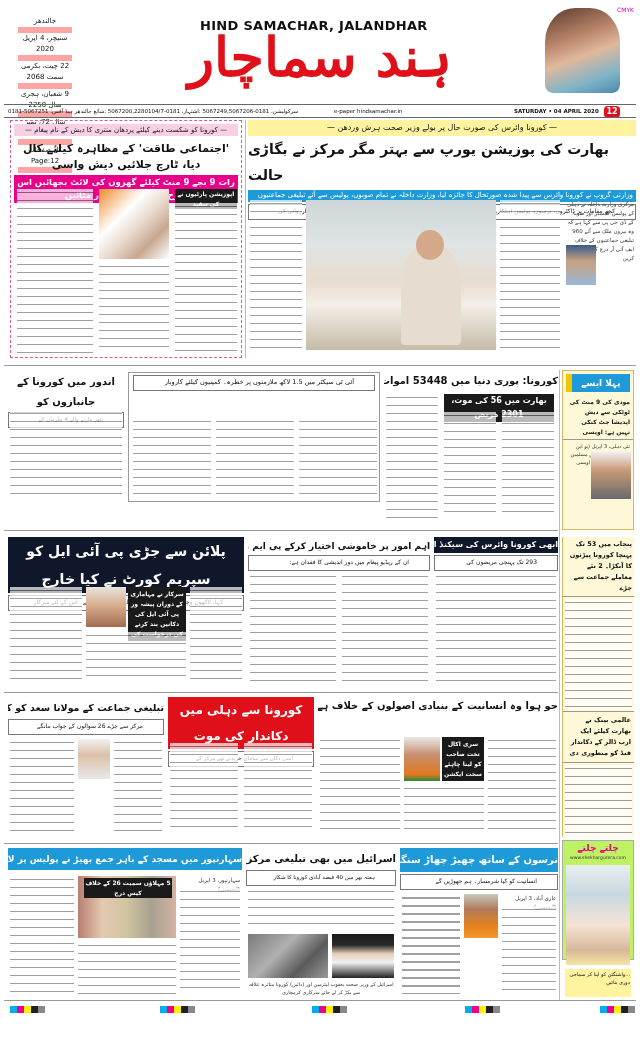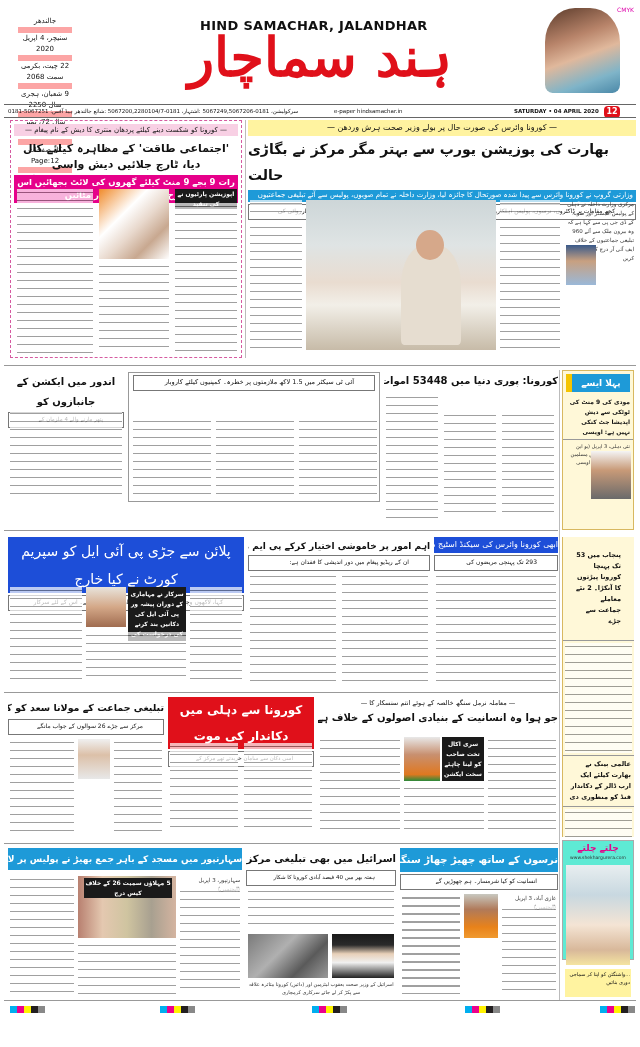--- a/index.html
+++ b/index.html
@@ -17,21 +17,21 @@
 .infobar .l{position:absolute;left:4px}
 .infobar .r{position:absolute;left:510px;font-weight:bold}
 .pagenum{position:absolute;left:600px;top:1px;width:16px;height:12px;border-radius:4px;background:#e0101a;color:#fff;font-size:8px;font-weight:bold;text-align:center;line-height:12px}
 .box{position:absolute;border:1px solid #999}
 .dotted{border:1px dashed #d55aa0}
 .kicker-pink{background:#f8d0e4;font-size:7px;text-align:center;height:12px;line-height:12px}
 .kicker-yellow{background:#fff3a0;font-size:8px;text-align:center;height:16px;line-height:16px}
 .hl{font-weight:bold;color:#111}
 .bar-magenta{background:#e6008a;color:#fff;font-weight:bold;font-size:10px;text-align:center}
 .bar-blue{background:#1e9ad8;color:#fff;font-size:7px}
-.bar-green{background:#1d4ed8;color:#fff;font-weight:normal;text-align:center}
+.bar-green{background:#0f172a;color:#fff;font-weight:bold;text-align:center}
 .bar-red{background:#e0101a;color:#fff;font-weight:bold;text-align:center}
 .bar-black{background:#1a1a1a;color:#fff;font-weight:bold;text-align:center}
 .subline{border:1px solid #777;font-size:7px;padding:0 20px;height:16px;line-height:12px}
 .txt-col{background:repeating-linear-gradient(to bottom,#fff 0,#fff 3px,#777 3px,#777 4.5px,#fff 4.5px,#fff 8px);opacity:.7}
 .photo{position:absolute;overflow:hidden}
 .cream{background:#fff8d8}
 .colorbar{position:absolute;top:1006px;height:7px;display:flex}
 .colorbar span{width:7px;height:7px}
 .vline{position:absolute;width:1px;background:#bbb}
 </style>
@@ -86,27 +86,28 @@
 </div>
 
 <div class="abs" style="left:128px;top:372px;width:252px;height:130px;border:1px solid #999">
   <div class="subline urdu" style="margin:2px 4px;font-size:6.5px;overflow:hidden">آئی ٹی سیکٹر میں 1.5 لاکھ ملازمتوں پر خطرہ۔ کمپنیوں کیلئے کاروبار چلانا مشکل</div>
   <div class="txt-col" style="position:absolute;left:4px;top:45px;width:78px;height:80px"></div>
   <div class="txt-col" style="position:absolute;left:87px;top:45px;width:78px;height:80px"></div>
   <div class="txt-col" style="position:absolute;left:170px;top:45px;width:78px;height:80px"></div>
 </div>
 
 <div class="abs" style="left:8px;top:372px;width:116px;height:130px">
-  <div class="urdu hl" style="font-size:10px;text-align:center;line-height:20px">اندور میں ایکشن کے جانبازوں کو</div>
+  <div class="urdu hl" style="font-size:10px;text-align:center;line-height:20px">اندور میں کورونا کے جانبازوں کو</div>
   <div class="subline urdu" style="font-size:5.5px;overflow:hidden">پتھر مارنے والے 4 ملزمان کے خلاف این ایس اے ایکشن</div>
   <div class="txt-col" style="position:absolute;left:2px;top:38px;width:112px;height:90px"></div>
 </div>
 
 <div class="abs" style="left:384px;top:372px;width:174px;height:150px">
   <div class="urdu hl" style="font-size:10px;text-align:center;line-height:18px;white-space:nowrap;overflow:hidden">کورونا: پوری دنیا میں 53448 اموات، 1015191 افراد متاثر</div>
+  <div class="bar-black urdu" style="position:absolute;left:60px;top:22px;width:110px;font-size:8px;line-height:14px">بھارت میں 56 کی موت، 2301 مریض</div>
   <div class="txt-col" style="position:absolute;left:2px;top:22px;width:52px;height:125px"></div>
   <div class="txt-col" style="position:absolute;left:60px;top:40px;width:52px;height:107px"></div>
   <div class="txt-col" style="position:absolute;left:118px;top:40px;width:52px;height:107px"></div>
 </div>
 
 <div class="abs cream" style="left:562px;top:370px;width:72px;height:160px;border:1px solid #d8b860">
   <div class="urdu" style="background:#1e9ad8;color:#fff;font-weight:bold;font-size:9px;text-align:center;line-height:18px;margin:3px;border-left:6px solid #f5c400">پہلا ایسے</div>
   <div class="urdu hl" style="font-size:6px;line-height:10px;padding:2px 3px;border-bottom:1px solid #999">مودی کی 9 منٹ کی ٹوٹکی سے دیش اپدیشا جٹ کنکی نہیں ہے: اویسی</div>
   <div class="urdu" style="font-size:5px;line-height:8px;padding:2px 3px;color:#333;height:40px;overflow:hidden">نئی دہلی، 3 اپریل (یو این آئی) کل ہند مجلس مسلمین کے صدر اسد الدین اویسی</div>
   <div class="photo" style="left:28px;top:80px;width:40px;height:48px;background:linear-gradient(180deg,#f4f4f4 0%,#c89a78 40%,#6a6a6a 100%)"></div>
@@ -129,21 +130,21 @@
   <div class="txt-col" style="position:absolute;left:94px;top:36px;width:86px;height:110px"></div>
 </div>
 
 <div class="abs" style="left:434px;top:537px;width:124px;height:150px">
   <div class="bar-green urdu" style="font-size:8px;line-height:16px;white-space:nowrap;overflow:hidden">ابھی کورونا وائرس کی سیکنڈ اسٹیج میں ہے دہلی</div>
   <div class="subline urdu" style="margin-top:2px;font-size:6px;overflow:hidden">293 تک پہنچی مریضوں کی تعداد: ستیندر جین</div>
   <div class="txt-col" style="position:absolute;left:2px;top:36px;width:120px;height:110px"></div>
 </div>
 
 <div class="abs cream" style="left:562px;top:537px;width:72px;height:300px;border-left:1px solid #d8b860">
-  <div class="urdu hl" style="font-size:6.5px;line-height:11px;padding:13px;border-bottom:1px solid #999">پنجاب میں 53 تک پہنچا کورونا پیڑتوں کا آنکڑا۔ 2 نئے معاملے جماعت سے جڑے</div>
+  <div class="urdu hl" style="font-size:6.5px;line-height:11px;padding:2px;border-bottom:1px solid #999">پنجاب میں 53 تک پہنچا کورونا پیڑتوں کا آنکڑا۔ 2 نئے معاملے جماعت سے جڑے</div>
   <div class="txt-col" style="height:110px;margin:2px"></div>
   <div class="urdu hl" style="font-size:6.5px;line-height:11px;padding:3px;border-top:1px solid #999;border-bottom:1px solid #999">عالمی بینک نے بھارت کیلئے ایک ارب ڈالر کے دکاندار فنڈ کو منظوری دی</div>
   <div class="txt-col" style="height:130px;margin:2px"></div>
 </div>
 
 <div class="abs" style="left:8px;top:697px;width:156px;height:140px">
   <div class="urdu hl" style="font-size:9.5px;line-height:22px;white-space:nowrap;overflow:hidden">تبلیغی جماعت کے مولانا سعد کو کرائم برانچ کا نوٹس</div>
   <div class="subline urdu" style="font-size:6px;overflow:hidden">مرکز سے جڑے 26 سوالوں کے جواب مانگے گئے</div>
   <div class="photo" style="left:70px;top:42px;width:32px;height:40px;background:linear-gradient(180deg,#f0f0f0,#dcc0a8 40%,#e8e8e8)"></div>
   <div class="txt-col" style="position:absolute;left:106px;top:42px;width:48px;height:95px"></div>
@@ -151,21 +152,20 @@
 </div>
 
 <div class="abs" style="left:168px;top:697px;width:146px;height:140px">
   <div class="bar-red urdu" style="font-size:12px;line-height:26px">کورونا سے دہلی میں دکاندار کی موت</div>
   <div class="subline urdu" style="margin-top:2px;font-size:5.5px;overflow:hidden">اسی دکان سے سامان خریدتے تھے مرکز کے جماعت کے لوگ</div>
   <div class="txt-col" style="position:absolute;left:2px;top:46px;width:68px;height:90px"></div>
   <div class="txt-col" style="position:absolute;left:76px;top:46px;width:68px;height:90px"></div>
 </div>
 
 <div class="abs" style="left:318px;top:697px;width:240px;height:140px">
-  <div class="urdu" style="font-size:6.5px;text-align:center;line-height:12px">— معاملہ نرمل سنگھ خالصہ کے ہوئے انتم سنسکار کا —</div>
   <div class="urdu hl" style="font-size:10px;text-align:center;line-height:18px;white-space:nowrap;overflow:hidden">جو ہوا وہ انسانیت کے بنیادی اصولوں کے خلاف ہے: سوم پرکاش</div>
   <div class="photo" style="left:86px;top:40px;width:36px;height:44px;background:linear-gradient(180deg,#e8e8e8,#c89070 40%,#e07820 85%,#2a8a3a)"></div>
   <div class="bar-black urdu" style="position:absolute;left:124px;top:40px;width:42px;font-size:6px;line-height:10px;padding:2px">سری اکال تخت صاحب کو لینا چاہئے سخت ایکشن</div>
   <div class="txt-col" style="position:absolute;left:170px;top:40px;width:68px;height:96px"></div>
   <div class="txt-col" style="position:absolute;left:86px;top:88px;width:80px;height:48px"></div>
   <div class="txt-col" style="position:absolute;left:2px;top:40px;width:80px;height:96px"></div>
 </div>
 
 <div class="abs" style="left:8px;top:848px;width:234px;height:150px">
   <div class="bar-blue urdu" style="font-size:9px;font-weight:bold;line-height:22px;text-align:center;white-space:nowrap;overflow:hidden">سہارنپور میں مسجد کے باہر جمع بھیڑ نے پولیس پر لاٹھی ڈنڈوں سے حملہ کردیا</div>
@@ -188,21 +188,21 @@
 
 <div class="abs" style="left:400px;top:848px;width:158px;height:150px">
   <div class="bar-blue urdu" style="font-size:10px;font-weight:bold;line-height:24px;text-align:center;white-space:nowrap;overflow:hidden">نرسوں کے ساتھ چھیڑ چھاڑ سنگین جرم</div>
   <div class="subline urdu" style="margin-top:2px;font-size:6px;overflow:hidden">انسانیت کو کیا شرمسار۔ ہم چھوڑیں گے نہیں: یوگی</div>
   <div class="photo" style="left:64px;top:46px;width:34px;height:44px;background:linear-gradient(180deg,#c8c8c0,#b07a5a 35%,#e8821a 75%,#f09a30)"></div>
   <div class="urdu" style="position:absolute;left:102px;top:46px;width:54px;font-size:5.5px;line-height:9px;color:#333">غازی آباد، 3 اپریل (ایجنسی)</div>
   <div class="txt-col" style="position:absolute;left:102px;top:58px;width:54px;height:88px"></div>
   <div class="txt-col" style="position:absolute;left:2px;top:46px;width:58px;height:100px"></div>
 </div>
 
-<div class="abs" style="left:562px;top:840px;width:72px;height:120px;border:1px solid #aaa;background:#5eead4">
+<div class="abs" style="left:562px;top:840px;width:72px;height:120px;border:1px solid #aaa;background:#bef264">
   <div class="urdu" style="color:#e6008a;font-weight:bold;font-size:9px;text-align:center;line-height:14px">چلتے چلتے</div>
   <div style="font-size:4.5px;text-align:center;color:#333">www.shekhargurera.com</div>
   <div class="photo" style="left:3px;top:24px;width:64px;height:100px;background:linear-gradient(180deg,#e8eef0 0%,#c8d8e0 30%,#f4e4d4 60%,#d8b89a 85%,#f4e4a0)"></div>
   <div class="urdu" style="position:absolute;left:2px;top:128px;width:66px;font-size:5px;line-height:8px;background:#fff3a0;padding:1px;height:28px;overflow:hidden">...واشنگٹن کو اپنا کر سماجی دوری بنائیں</div>
 </div>
 
 <div class="vline" style="left:245px;top:120px;height:238px"></div>
 <div class="vline" style="left:559px;top:370px;height:630px"></div>
 <div class="abs" style="left:4px;top:365px;width:632px;height:1px;background:#999"></div>
 <div class="abs" style="left:4px;top:530px;width:554px;height:1px;background:#999"></div>

